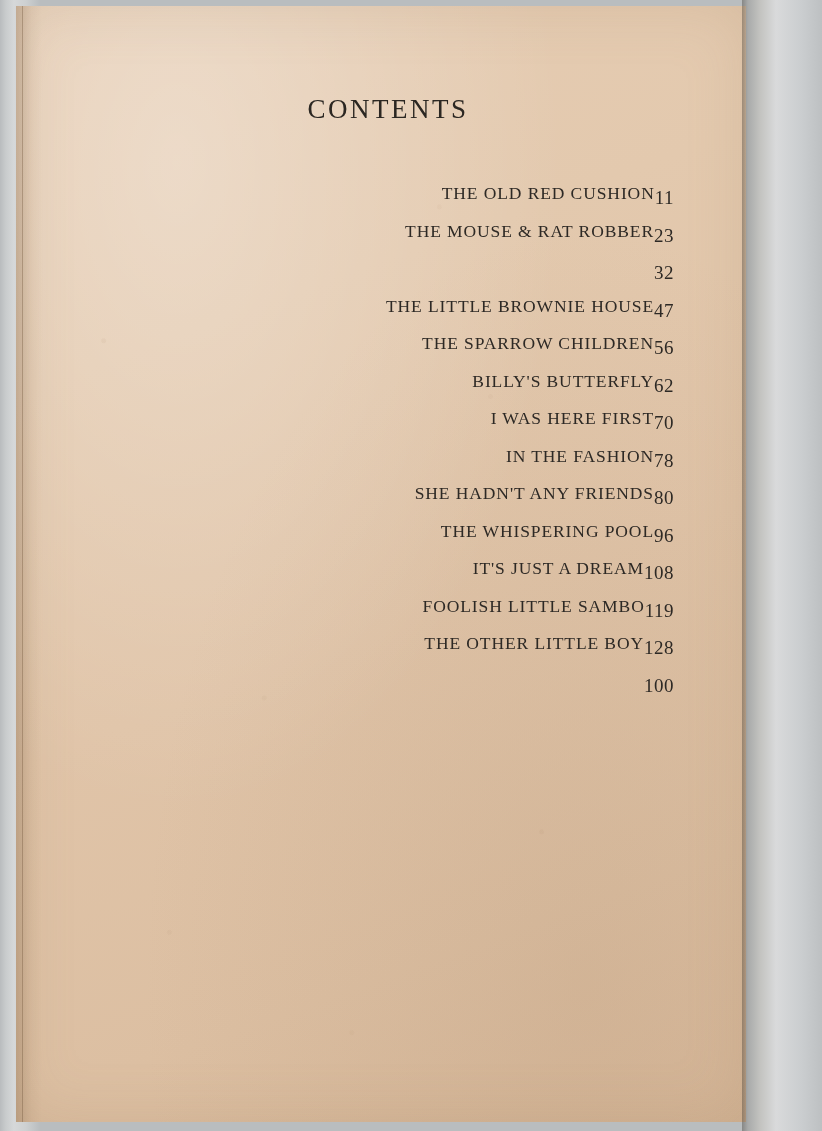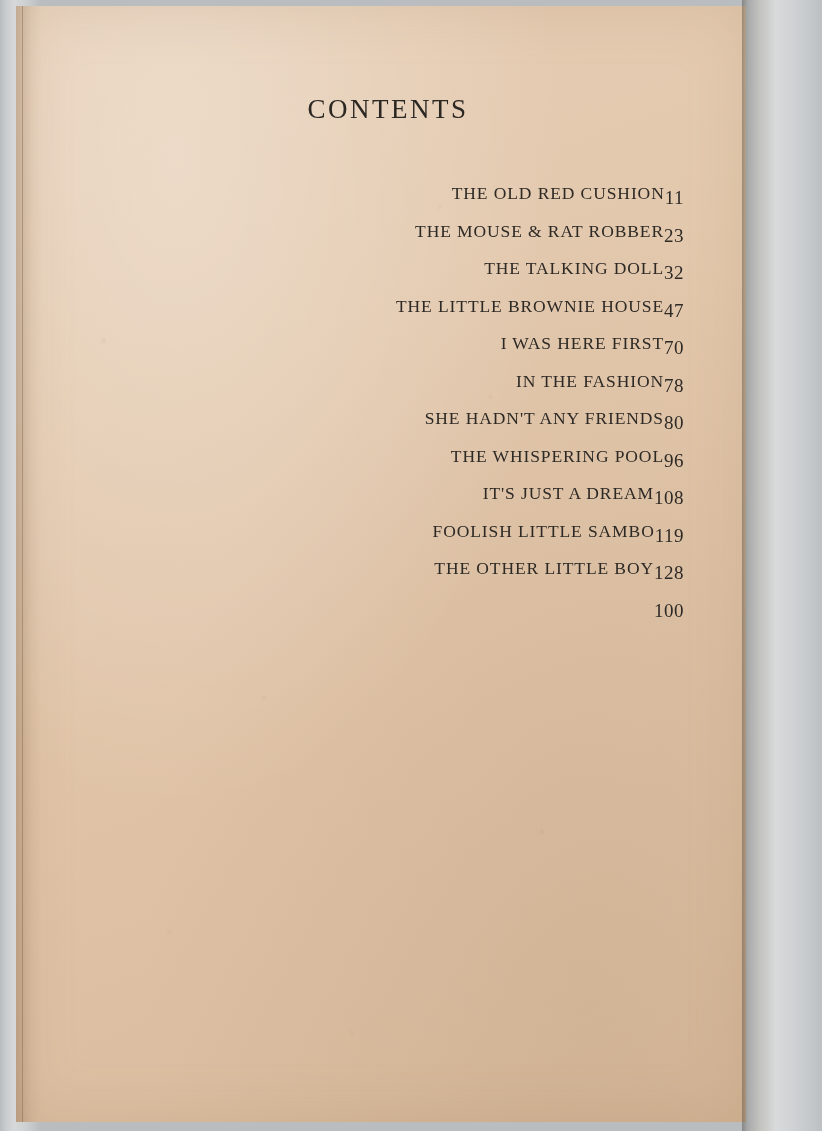--- a/index.html
+++ b/index.html
@@ -139,20 +139,21 @@
     white-space: nowrap;
     text-transform: uppercase;
   }
   
 
   .toc-page {
     font-family: "Liberation Serif", serif;
     font-size: 19px;
     letter-spacing: 0.5px;
     color: #2d2925;
+    margin-right: 10px;
     position: relative;
     top: 4px;
   }
 
   
   .toc-row:nth-child(n) .toc-page { top: 5px; }
 </style>
 </head>
 <body>
 
@@ -172,30 +173,37 @@
           <span class="toc-label">THE OLD RED CUSHION</span>
           <span class="toc-page">11</span>
         </div>
 
         <div class="toc-row">
           <span class="toc-label">THE MOUSE &amp; RAT ROBBER</span>
           <span class="toc-page">23</span>
         </div>
 
         <div class="toc-row">
-          <span class="toc-label">THE TALKING DOLL</span>
           <span class="toc-page">32</span>
         </div>
 
         <div class="toc-row">
           <span class="toc-label">THE LITTLE BROWNIE HOUSE</span>
           <span class="toc-page">47</span>
         </div>
 
-
+        <div class="toc-row">
+          <span class="toc-label">THE SPARROW CHILDREN</span>
+          <span class="toc-page">56</span>
+        </div>
+
+        <div class="toc-row">
+          <span class="toc-label">BILLY'S BUTTERFLY</span>
+          <span class="toc-page">62</span>
+        </div>
 
         <div class="toc-row">
           <span class="toc-label">I WAS HERE FIRST</span>
           <span class="toc-page">70</span>
         </div>
 
         <div class="toc-row">
           <span class="toc-label">IN THE FASHION</span>
           <span class="toc-page">78</span>
         </div>

